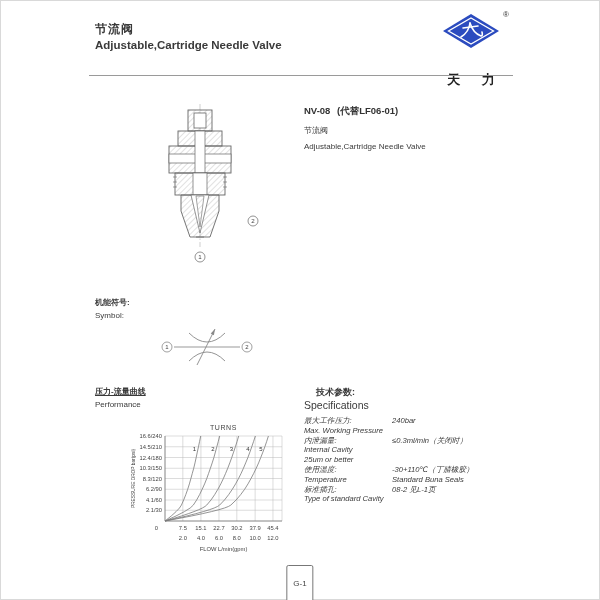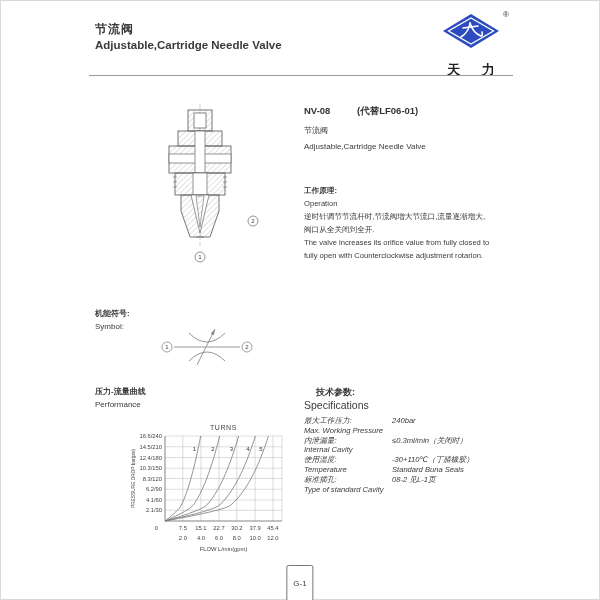--- a/index.html
+++ b/index.html
@@ -9,38 +9,38 @@
     -webkit-font-smoothing:antialiased;
   }
   .page{position:absolute;inset:0;border:1px solid #d9d9d9;background:#fff;}
   
   .header{position:absolute;left:94px;top:21px;}
   .h-cn{font-size:12px;font-weight:bold;line-height:15px;letter-spacing:1px;}
   .h-en{font-size:11.5px;font-weight:bold;line-height:17px;}
   .rule{position:absolute;left:88px;top:74px;width:424px;height:1px;background:#9a9a9a;}
   .logo{position:absolute;left:428px;top:12px;width:84px;text-align:center;}
   .logo .reg{position:absolute;right:4px;top:-3px;font-size:8px;color:#333;}
-  .brand{font-size:13px;font-weight:bold;letter-spacing:9px;margin-left:9px;margin-top:8px;color:#222;}
+  .brand{font-size:13px;font-weight:bold;letter-spacing:9px;margin-left:9px;margin-top:18px;color:#222;}
   
   .product{position:absolute;left:303px;top:104px;}
   .model-line{font-size:9.5px;font-weight:bold;color:#333;}
-  .model-line .rep{margin-left:24px;}
+  .model-line .rep{margin-left:4px;}
   .p-cn{font-size:8px;margin-top:7px;}
   .p-en{font-size:8px;margin-top:6px;}
   
   .operation{position:absolute;left:303px;top:183px;font-size:7.6px;line-height:13px;width:215px;}
   .operation .hd-cn{font-weight:bold;}
   
   .valve{position:absolute;left:152px;top:100px;}
-  .symbol-head{position:absolute;left:94px;top:296px;font-size:8px;line-height:12.5px;margin-top:11px;}
+  .symbol-head{position:absolute;left:94px;top:296px;font-size:8px;line-height:12.5px;}
   .symbol-head .cn{font-weight:bold;}
   .symbol-svg{position:absolute;left:150px;top:324px;}
   
   .perf-head{position:absolute;left:94px;top:385px;font-size:8px;line-height:12.5px;}
-  .perf-head .cn{font-weight:bold;}
+  .perf-head .cn{font-weight:bold;text-decoration:underline;}
   .chart{position:absolute;left:88px;top:418px;}
   
   .specs{position:absolute;left:303px;top:385px;width:215px;}
   .spec-h-cn{font-size:9px;font-weight:bold;line-height:12px;margin-left:12px;}
   .spec-h-en{font-size:10.5px;line-height:14px;margin-bottom:4px;}
   .spec-row{display:flex;font-size:7.6px;line-height:9.8px;font-style:italic;}
   .spec-l{width:88px;}
   .spec-v{flex:1;}
   
   .footer{position:absolute;left:50%;transform:translateX(-50%);top:564px;
@@ -113,28 +113,20 @@
 
   <div class="product">
     <div class="model-line">
       <span>NV-08</span>
       <span class="rep">(代替LF06-01)</span>
     </div>
     <div class="p-cn">节流阀</div>
     <div class="p-en">Adjustable,Cartridge Needle Valve</div>
   </div>
 
-  <div class="operation">
-    <div class="hd-cn">工作原理:</div>
-    <div>Operation</div>
-    <div>逆时针调节节流杆时,节流阀增大节流口,流量逐渐增大,</div>
-    <div>阀口从全关闭到全开.</div>
-    <div>The valve increases its orifice value from fully closed to</div>
-    <div>fully open with Counterclockwise adjustment rotarion.</div>
-  </div>
 
   <div class="symbol-head">
     <div class="cn">机能符号:</div>
     <div>Symbol:</div>
   </div>
   <div class="symbol-svg">
     <svg width="112" height="44" viewBox="0 0 112 44">
       <circle cx="16" cy="22" r="5" fill="none" stroke="#888" stroke-width="0.8"></circle>
       <text x="16" y="24.3" text-anchor="middle" font-size="6" fill="#444">1</text>
       <line x1="23" y1="22" x2="89" y2="22" stroke="#999" stroke-width="1"></line>
@@ -224,20 +216,23 @@
       <div class="spec-l">
         <div>内泄漏量:</div>
         <div>Internal Cavity</div>
       </div>
       <div class="spec-v">
           <div>≤0.3ml/min（关闭时）</div>
         </div>
     </div>
 
     <div class="spec-row">
+      <div class="spec-v">
+          <div>25um or better</div>
+        </div>
     </div>
 
     <div class="spec-row">
       <div class="spec-l">
         <div>使用温度:</div>
         <div>Temperature</div>
       </div>
       <div class="spec-v">
         <div>-30+110℃（丁腈橡胶）</div>
         <div>Standard Buna Seals</div>

